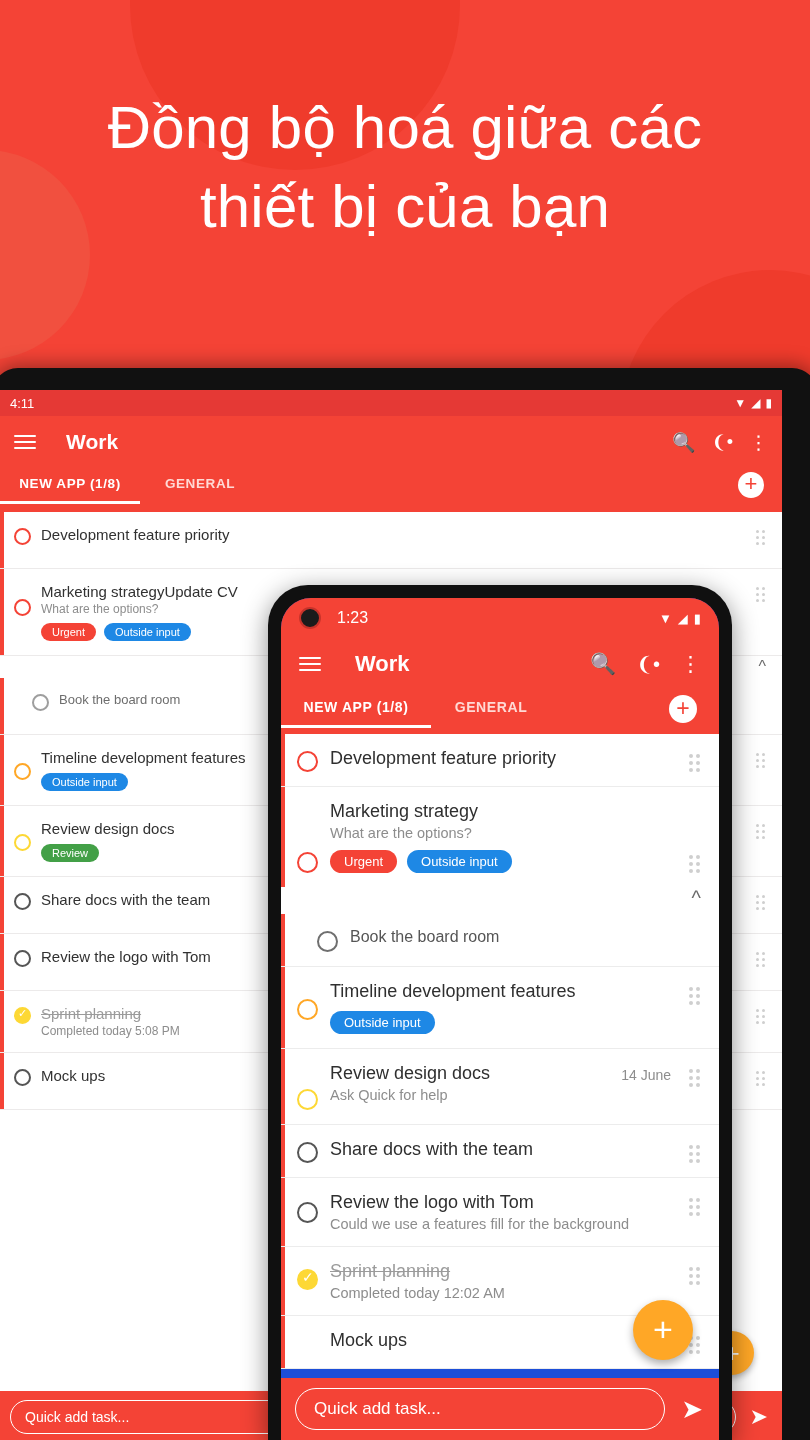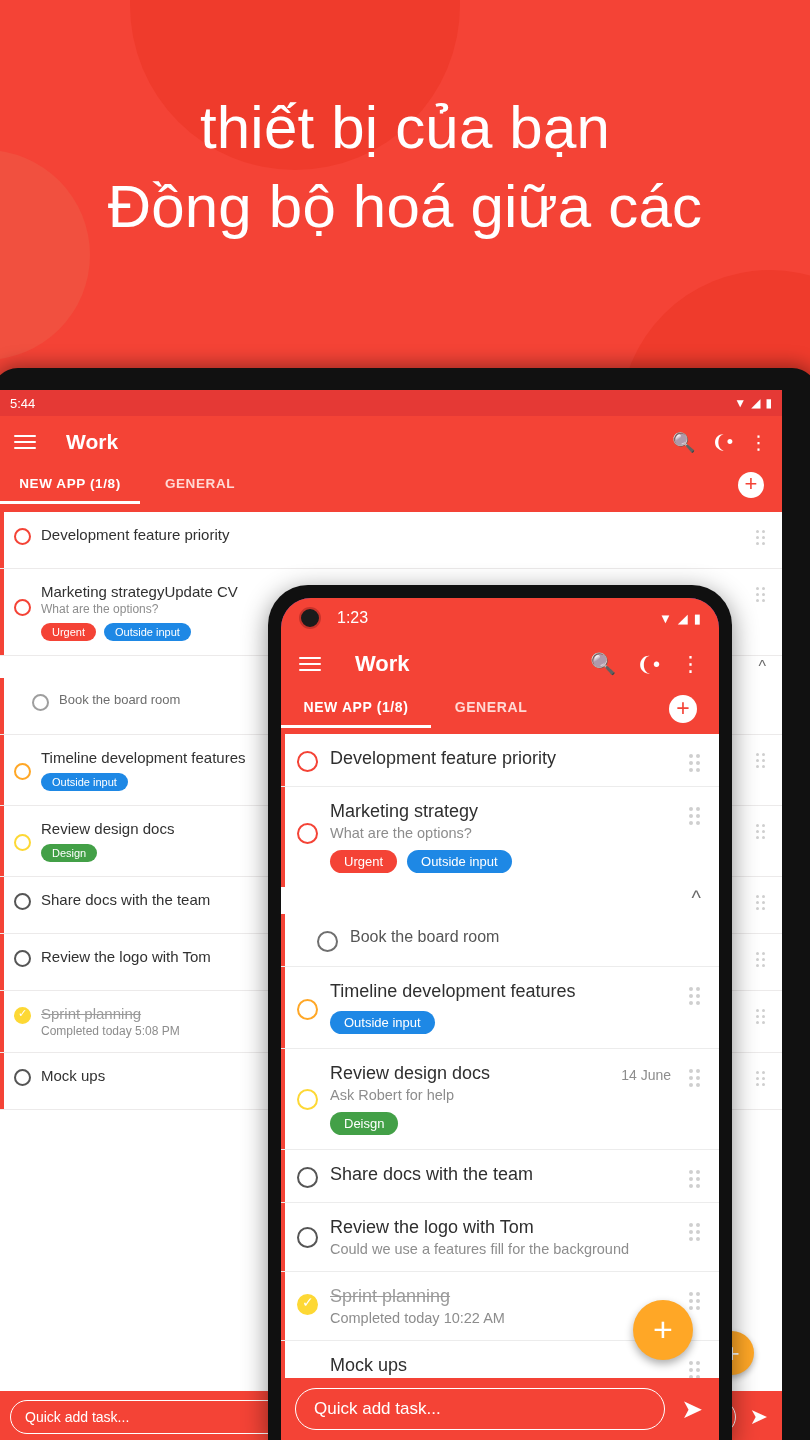--- a/index.html
+++ b/index.html
@@ -175,30 +175,30 @@
   }
 </style>
 </head>
 <body>
 
 <div class="hero">
   <div class="blob1"></div>
   <div class="blob2"></div>
   <div class="blob3"></div>
   <div class="hero-title">
+    <div>Đồng bộ hoá giữa các</div>
     <div>thiết bị của bạn</div>
-    <div>Đồng bộ hoá giữa các</div>
   </div>
 </div>
 
 <div class="tablet">
   <div class="tablet-screen">
 
     <div class="t-status">
-      <span>5:44</span>
+      <span>4:11</span>
       <span class="right">
         <span class="wifi">▼</span>
         <span class="wifi">◢</span>
         <span class="wifi">▮</span>
       </span>
     </div>
 
     <div class="t-appbar">
       <span class="hamb">
           <i></i>
@@ -286,21 +286,21 @@
             <i></i>
           </span>
       </div>
 
       <div class="t-row">
         <span class="bar" style="background:#F44336"></span>
         <span class="circle yellow" style="margin-top:14px;"></span>
         <span class="t-txt">
           <div class="t-title">Review design docs</div>
           <div class="chips">
-            <span class="chip design">Design</span>
+            <span class="chip design">Review</span>
           </div>
         </span>
         <span class="dots">
             <i></i>
             <i></i>
             <i></i>
             <i></i>
             <i></i>
             <i></i>
           </span>
@@ -427,21 +427,21 @@
         <span class="p-dots">
             <i></i>
             <i></i>
             <i></i>
             <i></i>
             <i></i>
             <i></i>
           </span>
       </div>
 
-      <div class="p-row" style="border-bottom:none;">
+      <div class="p-row" style="border-bottom:none;align-items:flex-end;">
         <span class="bar" style="background:#F44336"></span>
         <span class="p-circle" style="margin-top:22px;"></span>
         <span style="flex:1">
           <div class="p-title">Marketing strategy</div>
           <div class="p-sub">What are the options?</div>
           <div class="p-chips">
             <span class="p-chip" style="background:#F44336">Urgent</span>
             <span class="p-chip" style="background:#1E88E5">Outside input</span>
           </div>
         </span>
@@ -484,24 +484,21 @@
             <i></i>
             <i></i>
           </span>
       </div>
 
       <div class="p-row">
         <span class="bar" style="background:#F44336"></span>
         <span class="p-circle yellow" style="margin-top:26px;"></span>
         <span style="flex:1">
           <div class="p-title">Review design docs</div>
-          <div class="p-sub">Ask Robert for help</div>
-          <div class="p-chips">
-            <span class="p-chip" style="background:#43A047">Deisgn</span>
-          </div>
+          <div class="p-sub">Ask Quick for help</div>
         </span>
         <span class="p-date">14 June</span>
         <span class="p-dots">
             <i></i>
             <i></i>
             <i></i>
             <i></i>
             <i></i>
             <i></i>
           </span>
@@ -538,21 +535,21 @@
             <i></i>
             <i></i>
           </span>
       </div>
 
       <div class="p-row">
         <span class="bar" style="background:#F44336"></span>
         <span class="p-circle done" style="margin-top:8px;"></span>
         <span style="flex:1">
           <div class="p-title strike">Sprint planning</div>
-          <div class="p-sub">Completed today 10:22 AM</div>
+          <div class="p-sub">Completed today 12:02 AM</div>
         </span>
         <span class="p-dots">
             <i></i>
             <i></i>
             <i></i>
             <i></i>
             <i></i>
             <i></i>
           </span>
       </div>

